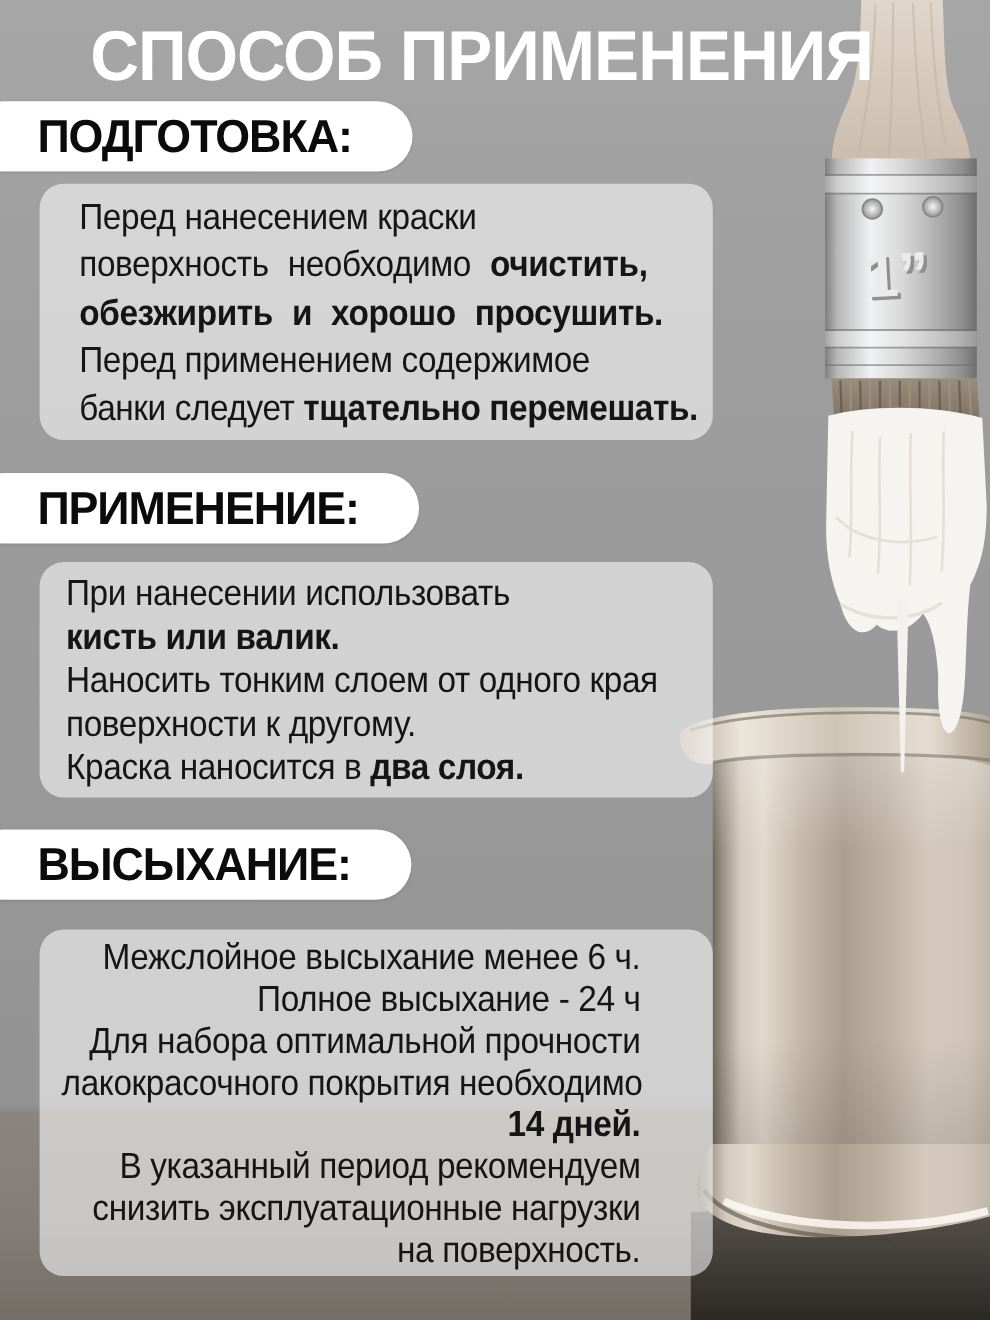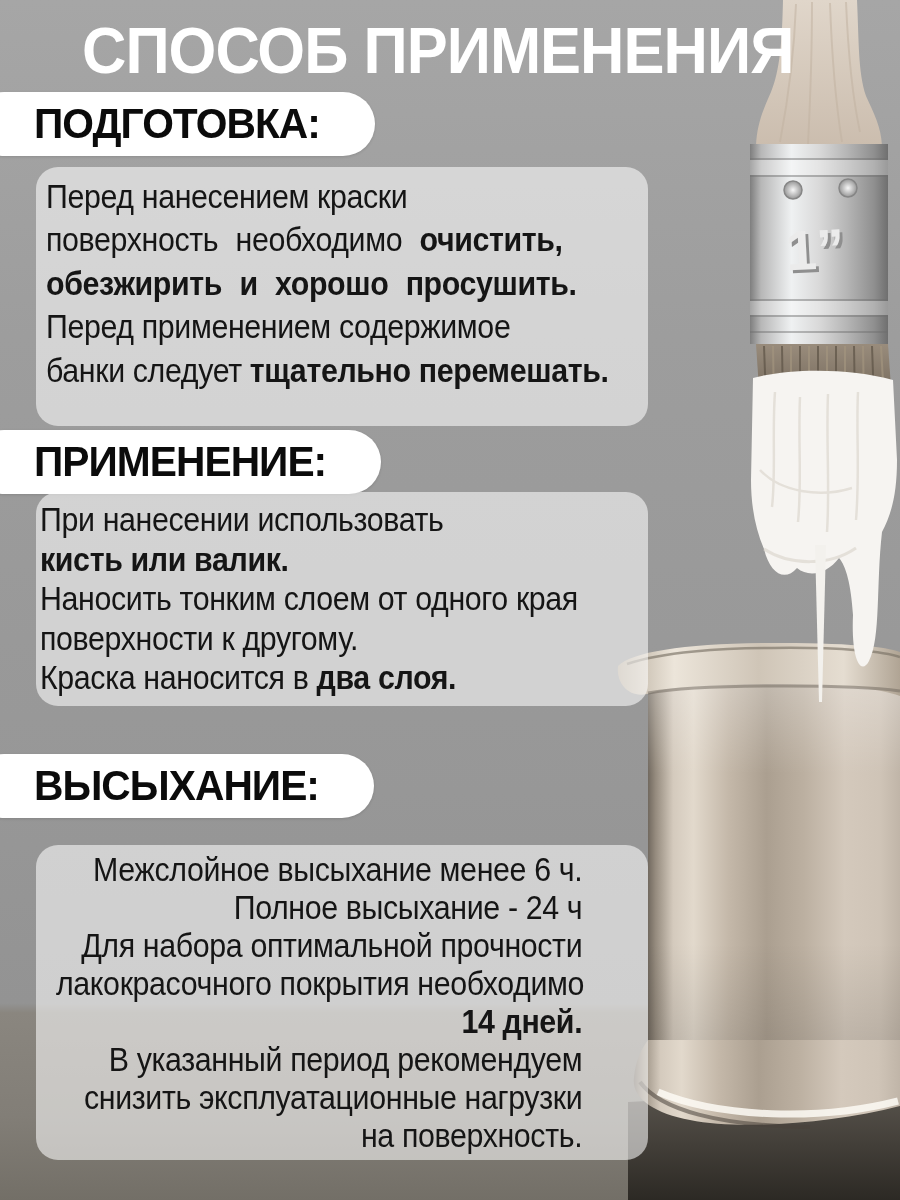--- a/index.html
+++ b/index.html
@@ -32,22 +32,22 @@
   .pill.sec0{top:92px;}
   .pill.sec1{top:430px;}
   .pill.sec2{top:754px;}
 
   .box{
     position:absolute;left:36px;width:612px;box-sizing:border-box;
     background:rgba(255,255,255,.56);border-radius:22px;
     color:#151515;font-size:33px;letter-spacing:-.4px;
     overflow:hidden;
   }
-  .box.sec0{top:167px;height:259px;padding:8px 10px;line-height:43.4px;}
-  .box.sec1{top:492px;height:214px;padding:8px 4px;line-height:39.6px;}
+  .box.sec0{top:167px;height:233px;padding:8px 36px;line-height:43.4px;}
+  .box.sec1{top:511px;height:214px;padding:8px 24px;line-height:39.6px;}
   .box.sec2{top:845px;height:315px;padding:6px 20px;line-height:38.0px;text-align:right;}
   .line{white-space:nowrap;transform:scaleX(.92);transform-origin:left center;}
   .line .b{font-weight:bold;}
   .line.spread{word-spacing:10px;}
 </style>
 </head>
 <body>
 
 <div class="canvas">
 

